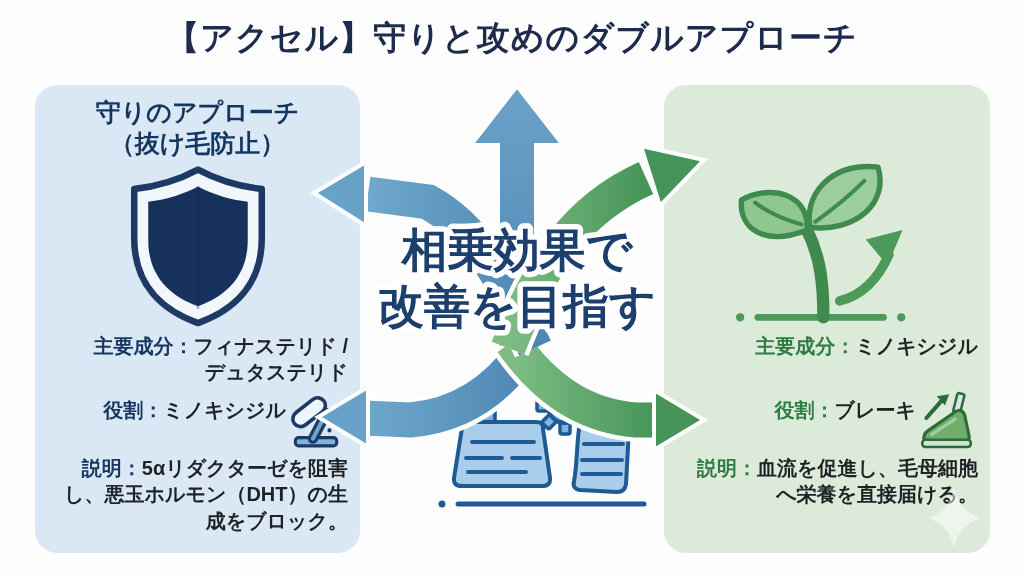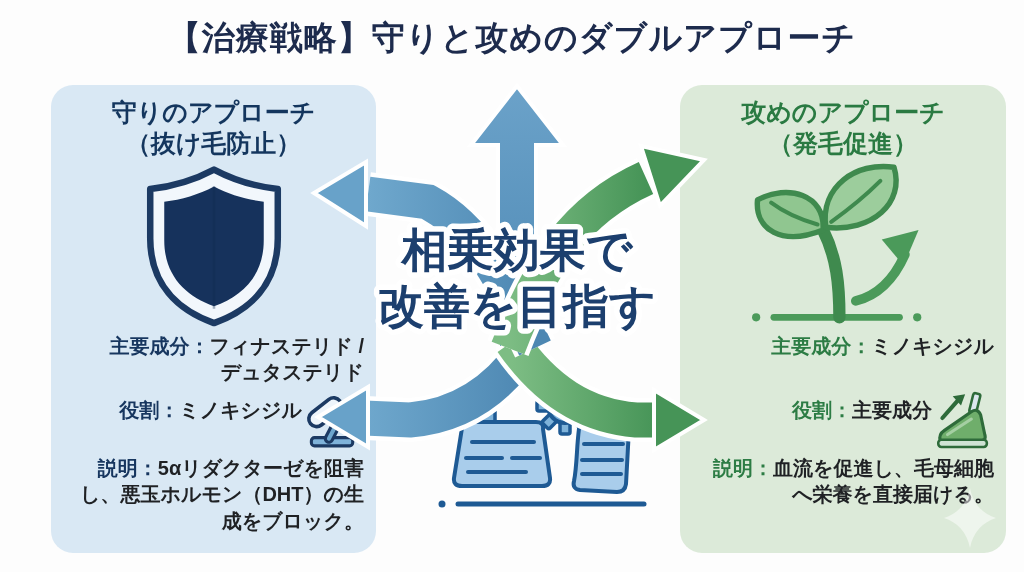--- a/index.html
+++ b/index.html
@@ -4,21 +4,21 @@
 <style>
   html,body{margin:0;padding:0;background:#ffffff;}
   #canvas{
     position:relative;width:1024px;height:572px;overflow:hidden;background:#fdfdfd;
     font-family:"Liberation Sans","DejaVu Sans",sans-serif;
   }
   .title{
     position:absolute;top:16px;left:0;width:100%;text-align:center;
     font-size:33px;font-weight:800;color:#1d2b4d;letter-spacing:1px;
   }
-  .panel{position:absolute;top:85px;height:468px;border-radius:22px;box-sizing:border-box;margin-left:16px;}
+  .panel{position:absolute;top:85px;height:468px;border-radius:22px;box-sizing:border-box;}
   .panel.left{left:35px;width:325px;background:#d9e8f4;}
   .panel.right{left:664px;width:326px;background:#dcead9;}
   .panel-title{margin-top:12px;text-align:center;font-size:25px;font-weight:800;line-height:1.22;}
   .panel.left .panel-title{color:#14365e;}
   .panel.right .panel-title{color:#2a7a42;}
   .panel-icon{position:absolute;left:0;width:100%;display:flex;justify-content:center;}
   .panel.left .panel-icon{top:78px;}
   .panel.right .panel-icon{top:74px;}
   .tblock{position:absolute;left:17px;right:12px;font-size:20px;font-weight:700;
     line-height:1.32;color:#1f2124;text-align:right;}
@@ -39,21 +39,21 @@
   }
   .pedals{position:absolute;left:428px;top:372px;width:225px;height:150px;z-index:2;}
   .sparkle{position:absolute;right:8px;bottom:4px;width:56px;height:62px;opacity:.85;}
   .footnote{position:absolute;right:10px;bottom:2px;font-size:15px;color:#8a8f93;}
 </style>
 </head>
 <body>
 
 <div id="canvas">
 
-  <div class="title">【治療戦略】守りと攻めのダブルアプローチ</div>
+  <div class="title">【アクセル】守りと攻めのダブルアプローチ</div>
 
   <div class="panel left">
     <div class="panel-title">
       <div>守りのアプローチ</div>
       <div>（抜け毛防止）</div>
     </div>
 
     <div class="panel-icon">
       <svg width="168" height="164" viewBox="0 0 120 126">
         <path d="M60,5 C75,13 92,18 109,20 L109,58 C109,93 88,113 60,123 C32,113 11,93 11,58 L11,20 C28,18 45,13 60,5 Z" fill="#f2f7fc" stroke="#1c3a63" stroke-width="5" stroke-linejoin="round"></path>
@@ -82,24 +82,20 @@
         <circle cx="44" cy="42" r="2" fill="#1c3a63"></circle>
       </svg>
     </div>
 
     <div class="tblock blk-desc">
       <span class="lab">説明：</span><span>5αリダクターゼを阻害し、悪玉ホルモン（DHT）の生成をブロック。</span>
     </div>
   </div>
 
   <div class="panel right">
-    <div class="panel-title">
-      <div>攻めのアプローチ</div>
-      <div>（発毛促進）</div>
-    </div>
 
     <div class="panel-icon">
       <svg width="205" height="172" viewBox="0 0 150 126">
         <line x1="24" y1="116" x2="116" y2="116" stroke="#4b9a5a" stroke-width="5" stroke-linecap="round"></line>
         <circle cx="11" cy="116" r="3" fill="#4b9a5a"></circle>
         <circle cx="129" cy="116" r="3" fill="#4b9a5a"></circle>
         <path d="M72,116 C72,92 70,72 60,52" stroke="#3f8a4e" stroke-width="9" stroke-linecap="round" fill="none"></path>
         <path d="M60,52 C30,64 10,52 12,30 C34,18 62,26 60,52 Z" fill="#90c690" stroke="#3f8a4e" stroke-width="4" stroke-linejoin="round"></path>
         <path d="M56,48 C42,44 30,38 22,32" stroke="#3f8a4e" stroke-width="3" fill="none" stroke-linecap="round"></path>
         <path d="M62,50 C58,20 84,2 112,6 C120,32 96,54 62,50 Z" fill="#9ccd9c" stroke="#3f8a4e" stroke-width="4" stroke-linejoin="round"></path>
@@ -107,21 +103,21 @@
         <path d="M84,104 C100,100 112,88 120,70" stroke="#4b9a5a" stroke-width="7" fill="none" stroke-linecap="round"></path>
         <polygon points="130,52 103,59 119,78" fill="#4b9a5a"></polygon>
       </svg>
     </div>
 
     <div class="tblock blk-ingredient">
       <span class="lab">主要成分：</span><span>ミノキシジル</span>
     </div>
 
     <div class="tblock blk-role">
-      <span class="lab">役割：</span><span>主要成分</span>
+      <span class="lab">役割：</span><span>ブレーキ</span>
     </div>
 
     <div class="role-icon">
       <svg width="62" height="62" viewBox="0 0 60 60">
         <line x1="12" y1="30" x2="27" y2="13" stroke="#2e6b3a" stroke-width="4" stroke-linecap="round"></line>
         <polygon points="34,7 22,9 30,18" fill="#2e6b3a"></polygon>
         <rect x="40" y="6" width="7" height="19" rx="2" fill="#dbe7ee" stroke="#2e6b3a" stroke-width="2.5" transform="rotate(14 43 15)"></rect>
         <path d="M10,52 Q8,46 14,42 L40,24 Q46,20 49,27 L53,46 Q55,52 48,52 Z" fill="#6fae6b" stroke="#2e6b3a" stroke-width="3" stroke-linejoin="round"></path>
         <path d="M17,46 L40,31" stroke="#a5cfa3" stroke-width="3" stroke-linecap="round"></path>
         <rect x="8" y="51" width="47" height="7" rx="3" fill="#cfe3d4" stroke="#2e6b3a" stroke-width="2.5"></rect>

